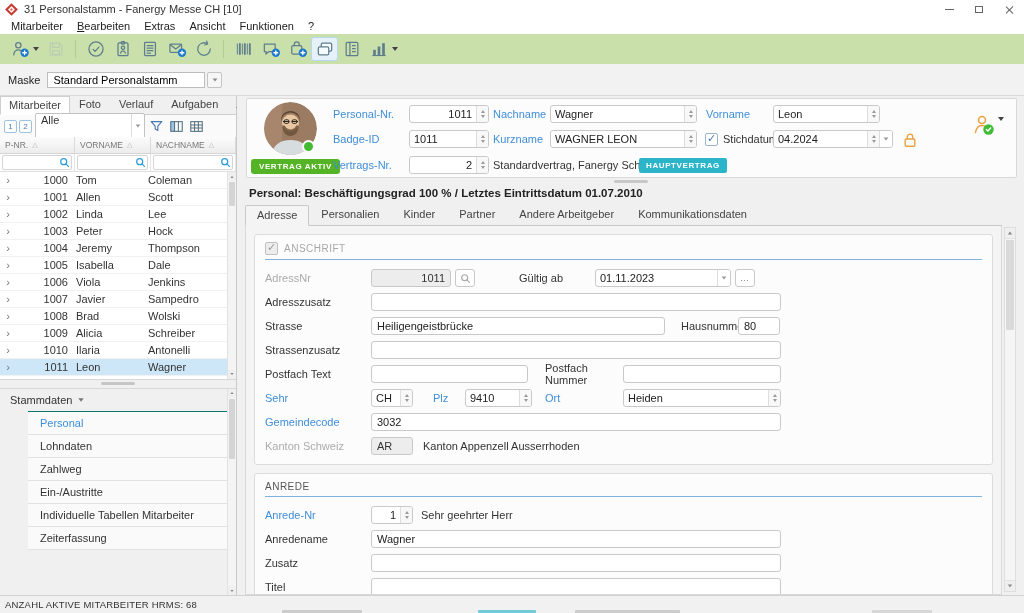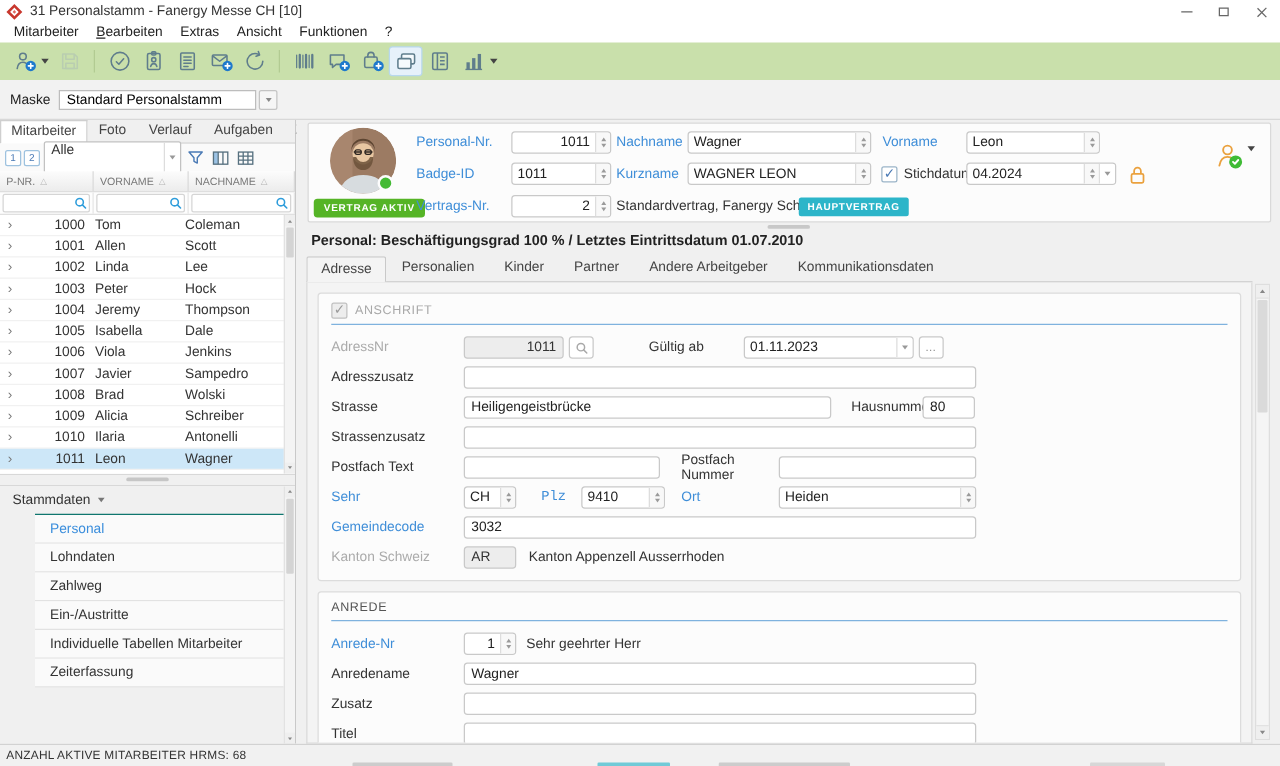--- a/index.html
+++ b/index.html
@@ -707,21 +707,21 @@
           </div>
           <div class="frow">
             <span class="flabel blue">Sehr</span>
             <span class="fld" style="width:42px;">
                 <input value="CH" style="">
                 <span class="spin">
                   <i class="u"></i>
                   <i class="d"></i>
                 </span>
               </span>
-            <span class="flabel blue" style="margin-left:20px;width:32px;font-family:Liberation Mono, monospace;">Plz</span>
+            <span class="flabel blue" style="margin-left:20px;width:32px;">Plz</span>
             <span class="fld" style="width:67px;">
                 <input value="9410" style="">
                 <span class="spin">
                   <i class="u"></i>
                   <i class="d"></i>
                 </span>
               </span>
             <span class="flabel blue" style="margin-left:13px;width:78px;">Ort</span>
             <span class="fld" style="width:158px;">
                 <input value="Heiden" style="">

